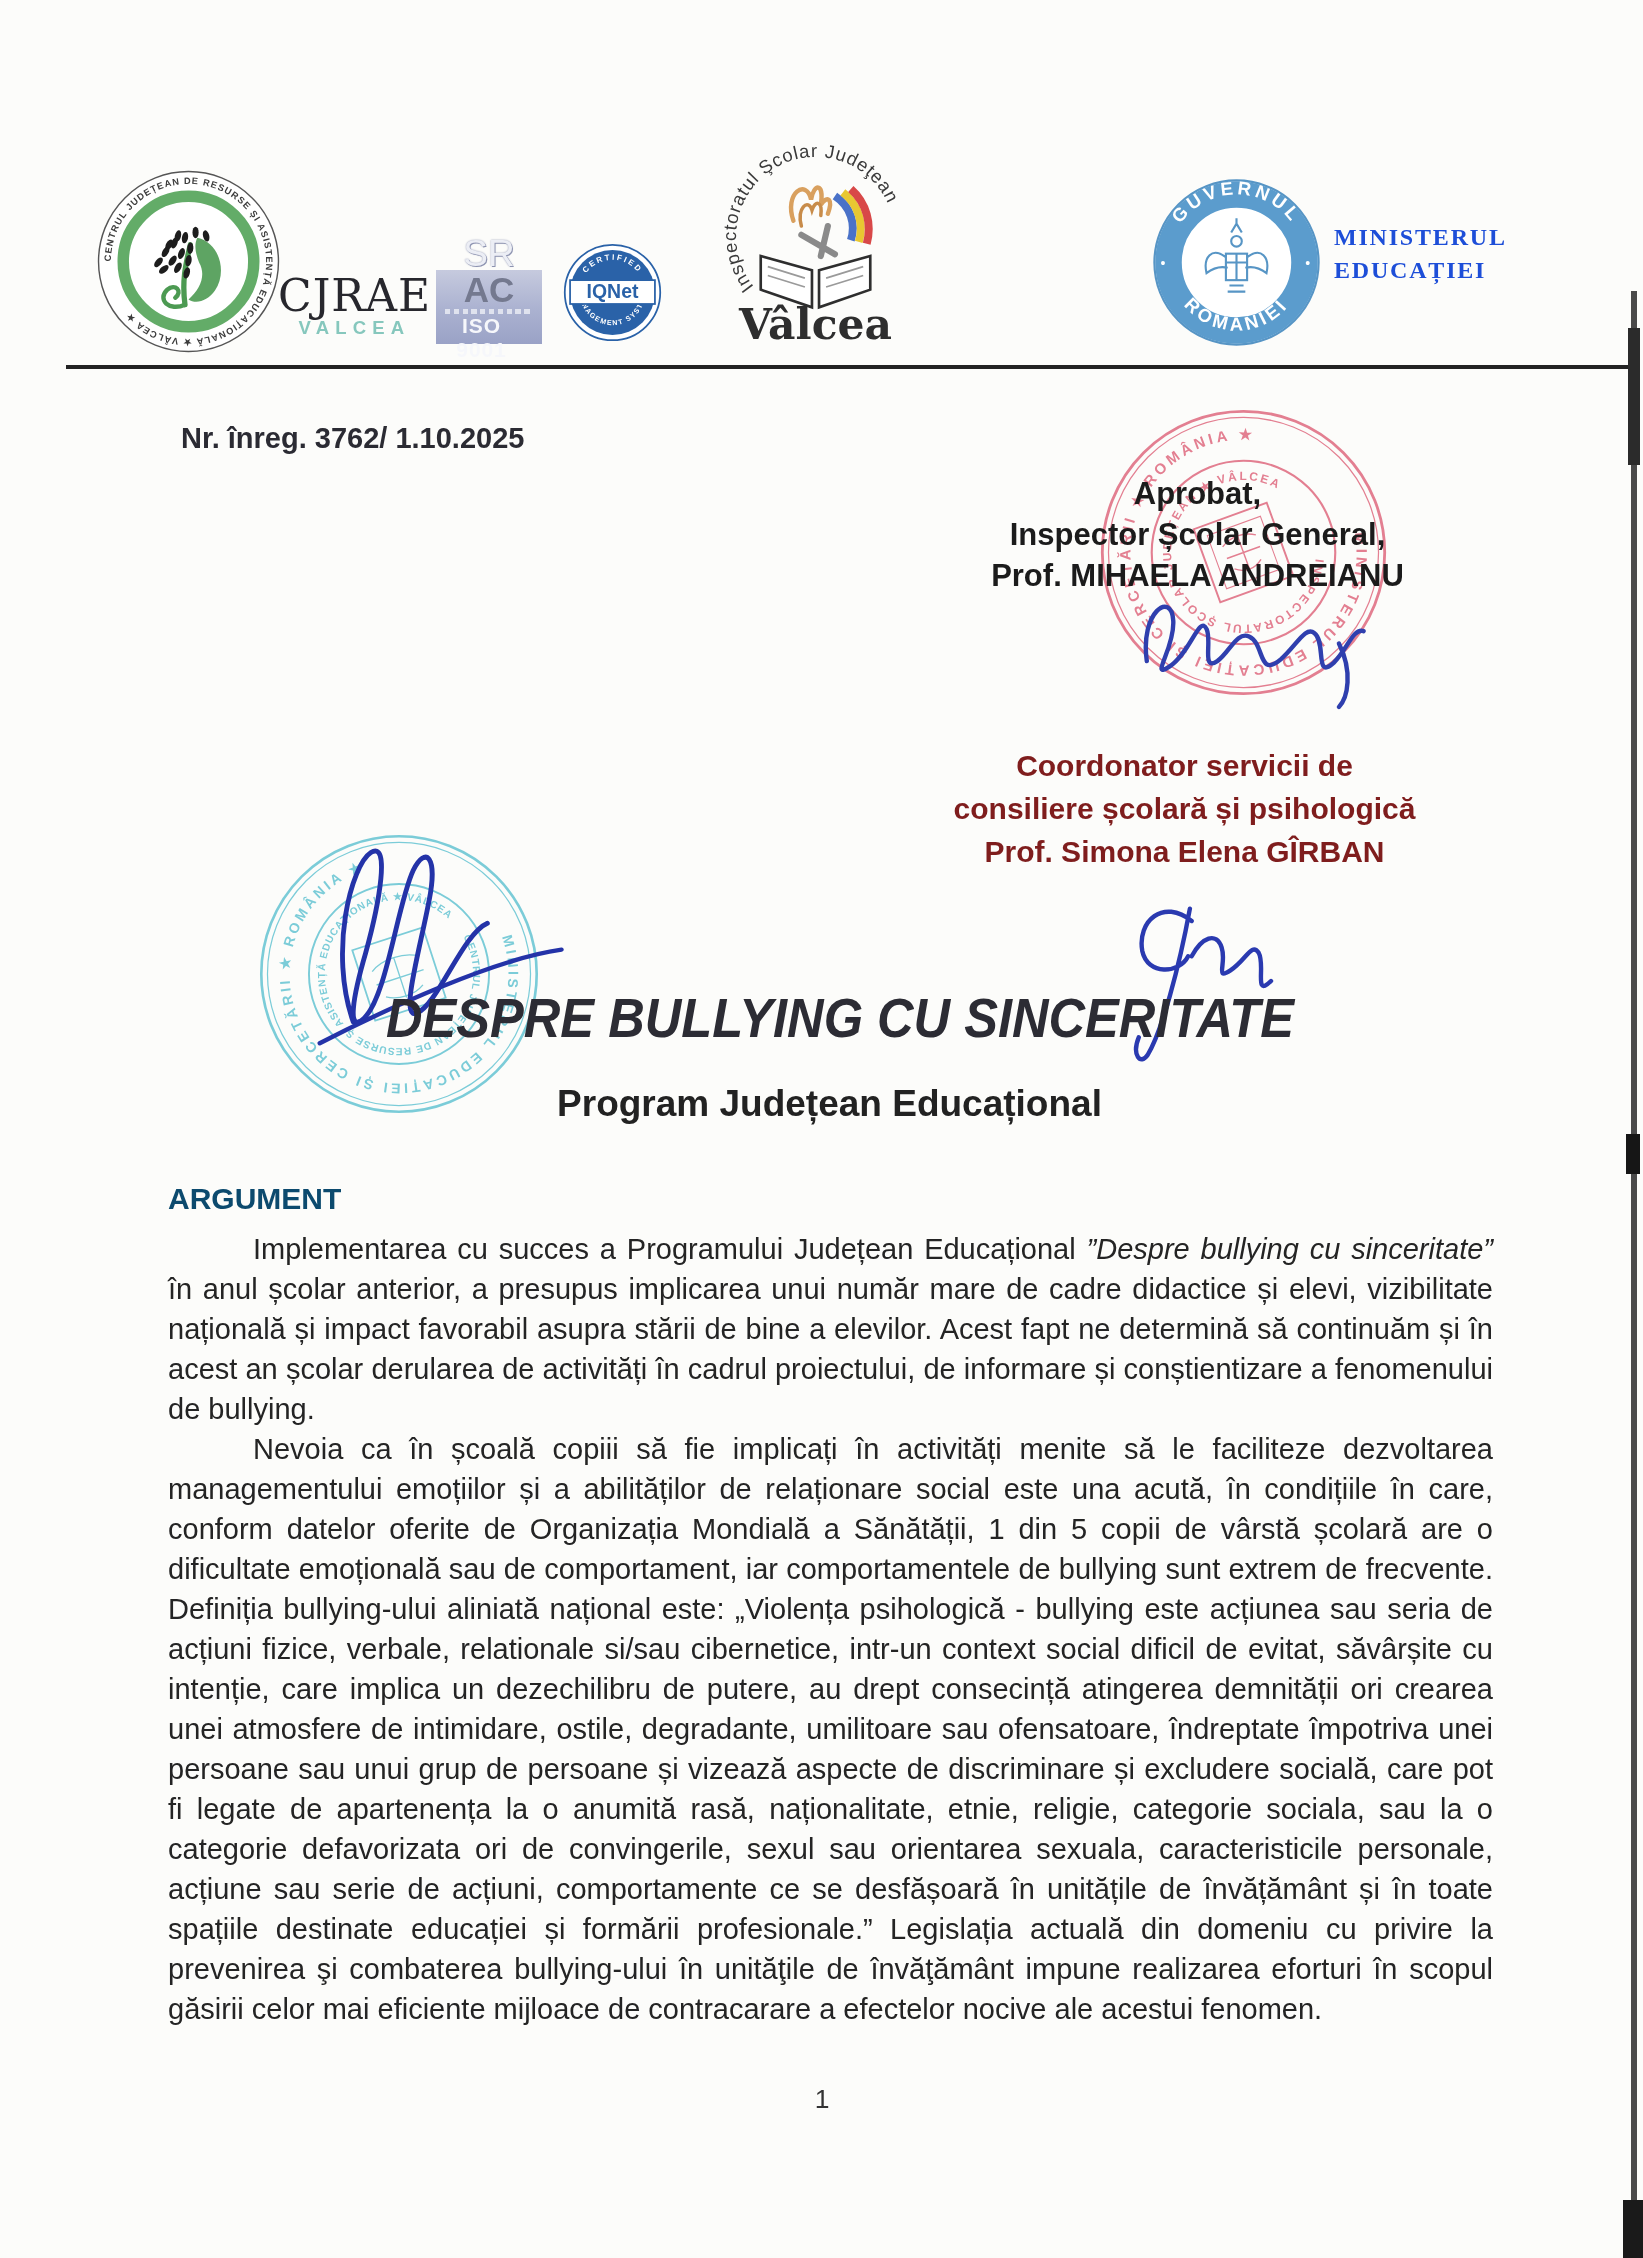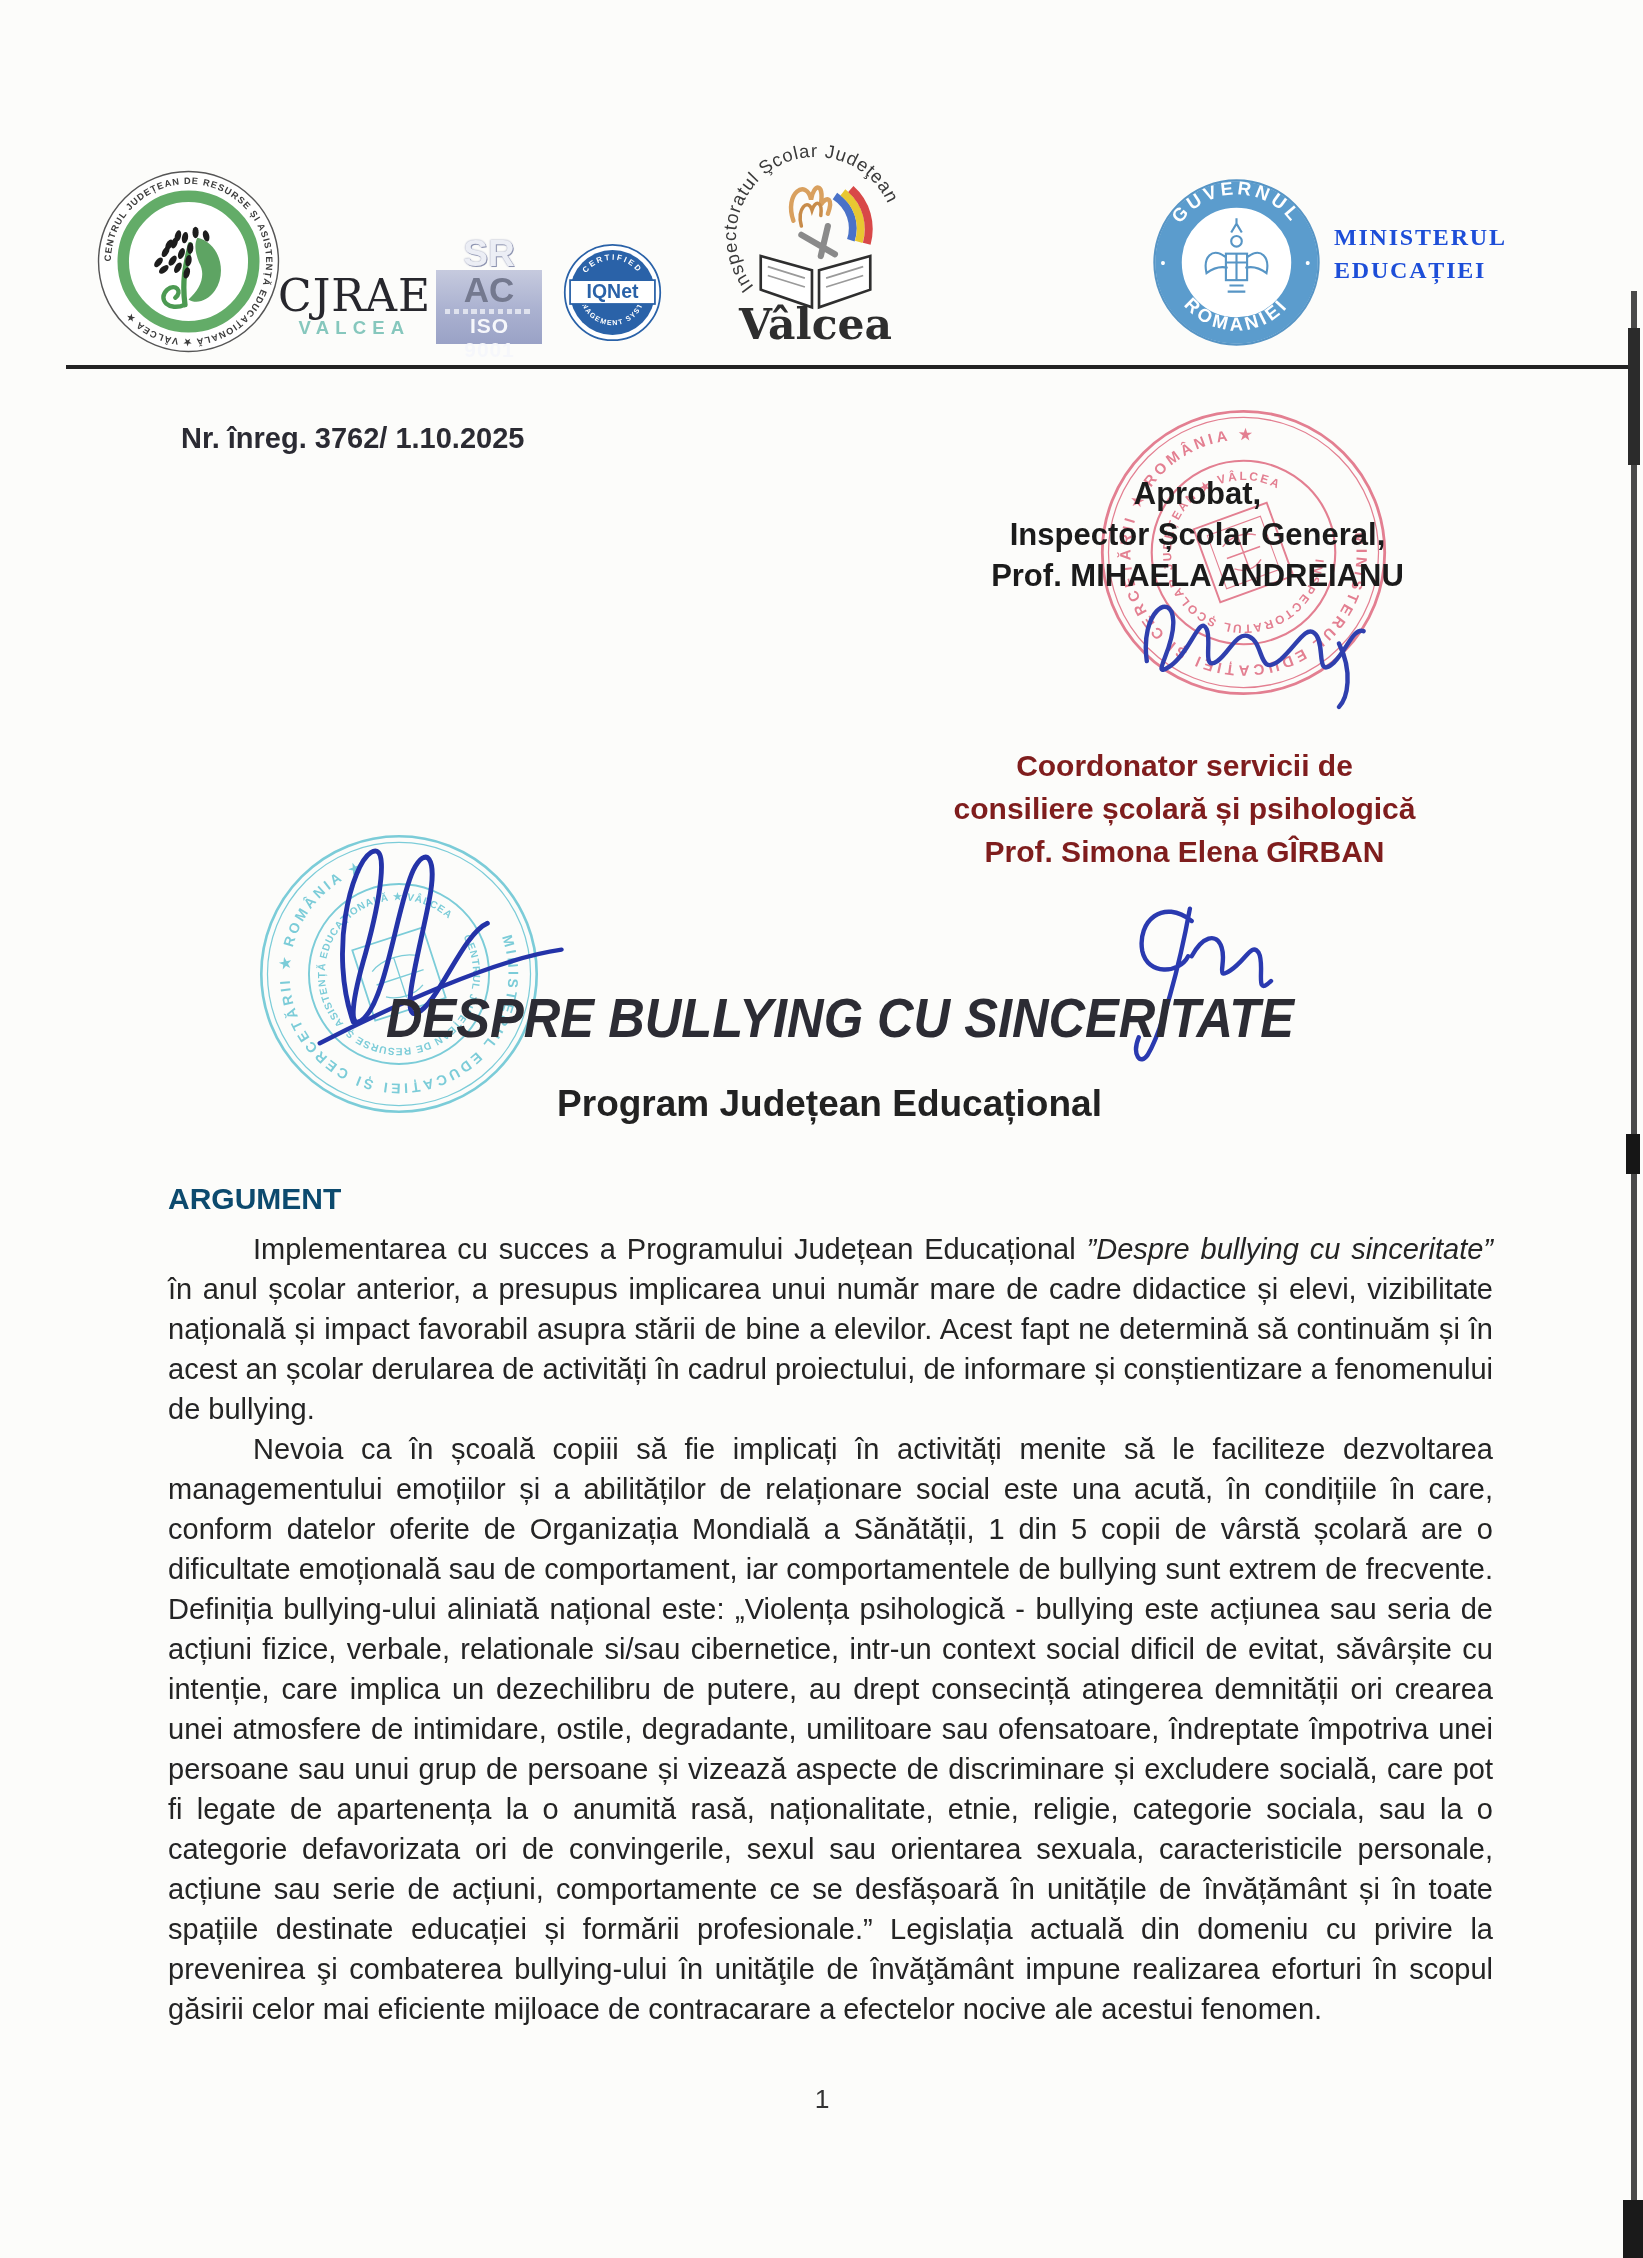--- a/index.html
+++ b/index.html
@@ -5,24 +5,24 @@
   html,body{margin:0;padding:0;background:#e8e8e8;}
   #page{position:relative;width:1644px;height:2258px;background:#fcfcfa;overflow:hidden;
         font-family:"Liberation Sans",sans-serif;color:#242424;}
   .abs{position:absolute;}
   .it{font-style:italic;}
   
   #cjrae-text{left:275px;top:275px;width:159px;text-align:center;}
   #cjrae-name{font-family:"DejaVu Serif",serif;font-size:44px;color:#27272d;letter-spacing:0.9px;line-height:42px;}
   #cjrae-sub{font-size:18.5px;color:#86c7bd;letter-spacing:6.2px;font-weight:bold;margin-top:0;}
   #srac{left:436px;top:270px;width:106px;height:74px;background:linear-gradient(180deg,#c6cade 0%,#aab1d0 55%,#9aa2c6 100%);text-align:center;}
-  #srac-sr{position:absolute;left:0;top:-34px;width:106px;font-size:37px;font-weight:bold;color:#eceef5;text-shadow:0 0 1.8px #8d93b0,0.9px 0.9px 0 #8d93b0;line-height:35px;text-align:center;}
+  #srac-sr{position:absolute;left:0;top:-34px;width:106px;font-size:37px;font-weight:normal;color:#eceef5;text-shadow:0 0 1.8px #8d93b0,0.9px 0.9px 0 #8d93b0;line-height:35px;text-align:center;}
   #srac-ac{position:absolute;left:0;top:1.8px;width:106px;font-size:35px;font-weight:bold;color:#74798f;line-height:35px;}
   #srac-dots{position:absolute;left:8.8px;top:39px;width:88px;height:5.3px;background:repeating-linear-gradient(90deg,#dfe2ee 0 5.3px,transparent 5.3px 8.8px);}
-  #srac-iso{position:absolute;left:8px;top:44px;width:91px;font-size:21px;font-weight:bold;color:#f6f7fb;letter-spacing:0.9px;}
+  #srac-iso{position:absolute;left:0;top:44px;width:91px;font-size:21px;font-weight:bold;color:#f6f7fb;letter-spacing:0.9px;}
   #minedu{left:1334px;top:221px;font-family:"Liberation Serif",serif;font-weight:bold;font-size:24px;color:#1d4ed8;letter-spacing:1.8px;line-height:33px;}
   #hr-line{left:66px;top:365px;width:1570px;height:4.4px;background:#232323;}
   #regnum{left:181px;top:415px;font-size:29px;font-weight:bold;color:#2b2b33;margin-top:7px;}
   
   #approval{left:933px;top:473px;width:529px;text-align:center;font-weight:bold;font-size:31px;line-height:41px;color:#1b1b1b;z-index:5;}
   
   #left-block{left:131px;top:729px;width:494px;text-align:center;font-weight:bold;font-size:31px;line-height:43px;color:#222;z-index:5;}
   #right-block{left:902px;top:744px;width:565px;text-align:center;font-weight:bold;font-size:30px;line-height:43px;color:#7f1d1d;}
   
   #doc-title{left:386px;top:986px;width:970px;font-size:55px;font-weight:bold;font-style:italic;color:#2c2c34;

